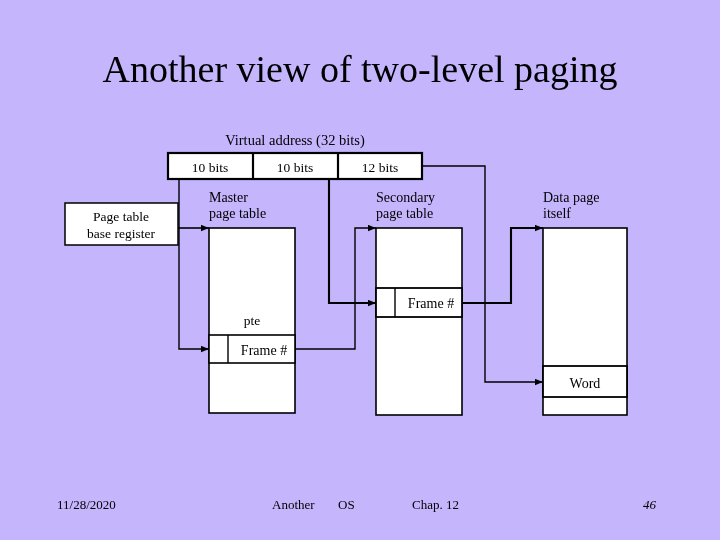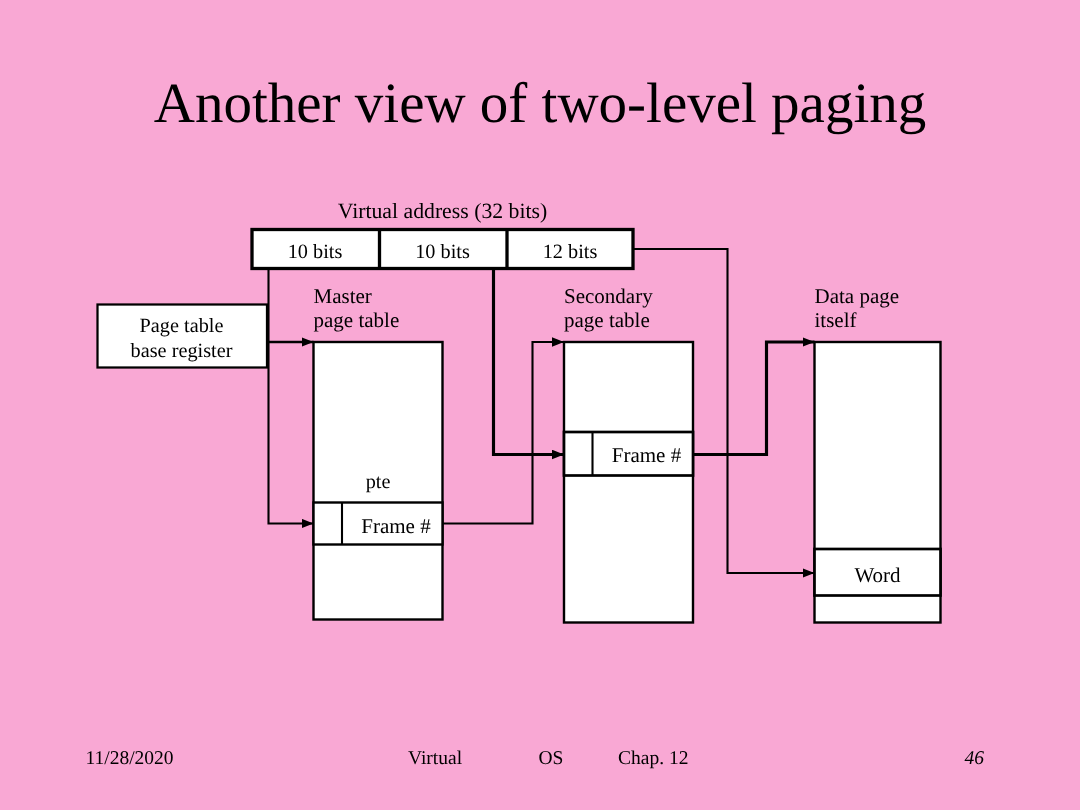--- a/index.html
+++ b/index.html
@@ -4,21 +4,21 @@
 <style>
   html, body {
     margin: 0;
     padding: 0;
     background: #ffffff;
   }
   #slide {
     position: relative;
     width: 720px;
     height: 540px;
-    background: #f9a8d4;
+    background: #c4b5fd;
     overflow: hidden;
     font-family: "Liberation Serif", "DejaVu Serif", serif;
     color: #000000;
   }
   #slide-title {
     position: absolute;
     left: 0;
     top: 46px;
     width: 720px;
     text-align: center;
@@ -37,21 +37,21 @@
   }
   .footer-text {
     position: absolute;
     font-family: "Liberation Serif", "DejaVu Serif", serif;
     font-size: 13px;
     color: #000000;
     white-space: nowrap;
   }
   #footer-date  { left: 57px;  top: 497px; font-family: Liberation Serif, serif; }
   #footer-author{ left: 272px; top: 497px; }
-  #footer-course{ left: 359px; top: 497px; }
+  #footer-course{ left: 338px; top: 497px; }
   #footer-chap  { left: 392px; top: 497px; margin-left: 20px; }
   #footer-page  { left: 643px; top: 497px; font-style: italic; }
 </style>
 </head>
 <body>
 
 <div id="slide">
 
   <div id="slide-title">Another view of two-level paging</div>
 
@@ -157,18 +157,18 @@
       <path d="M329,179 L329,303 L376,303" stroke-width="2.1" marker-end="url(#arrow)"></path>
 
       <path d="M462,303 L511,303 L511,228 L543,228" stroke-width="2.1" marker-end="url(#arrow)"></path>
 
       <path d="M422,166 L485,166 L485,382 L543,382" stroke-width="1.4" marker-end="url(#arrow)"></path>
 
     </g>
   </svg>
 
   <div class="footer-text" id="footer-date">11/28/2020</div>
-  <div class="footer-text" id="footer-author">Virtual</div>
+  <div class="footer-text" id="footer-author">Another</div>
   <div class="footer-text" id="footer-course">OS</div>
   <div class="footer-text" id="footer-chap">Chap. 12</div>
   <div class="footer-text" id="footer-page">46</div>
 
 </div>
 
 </body></html>

